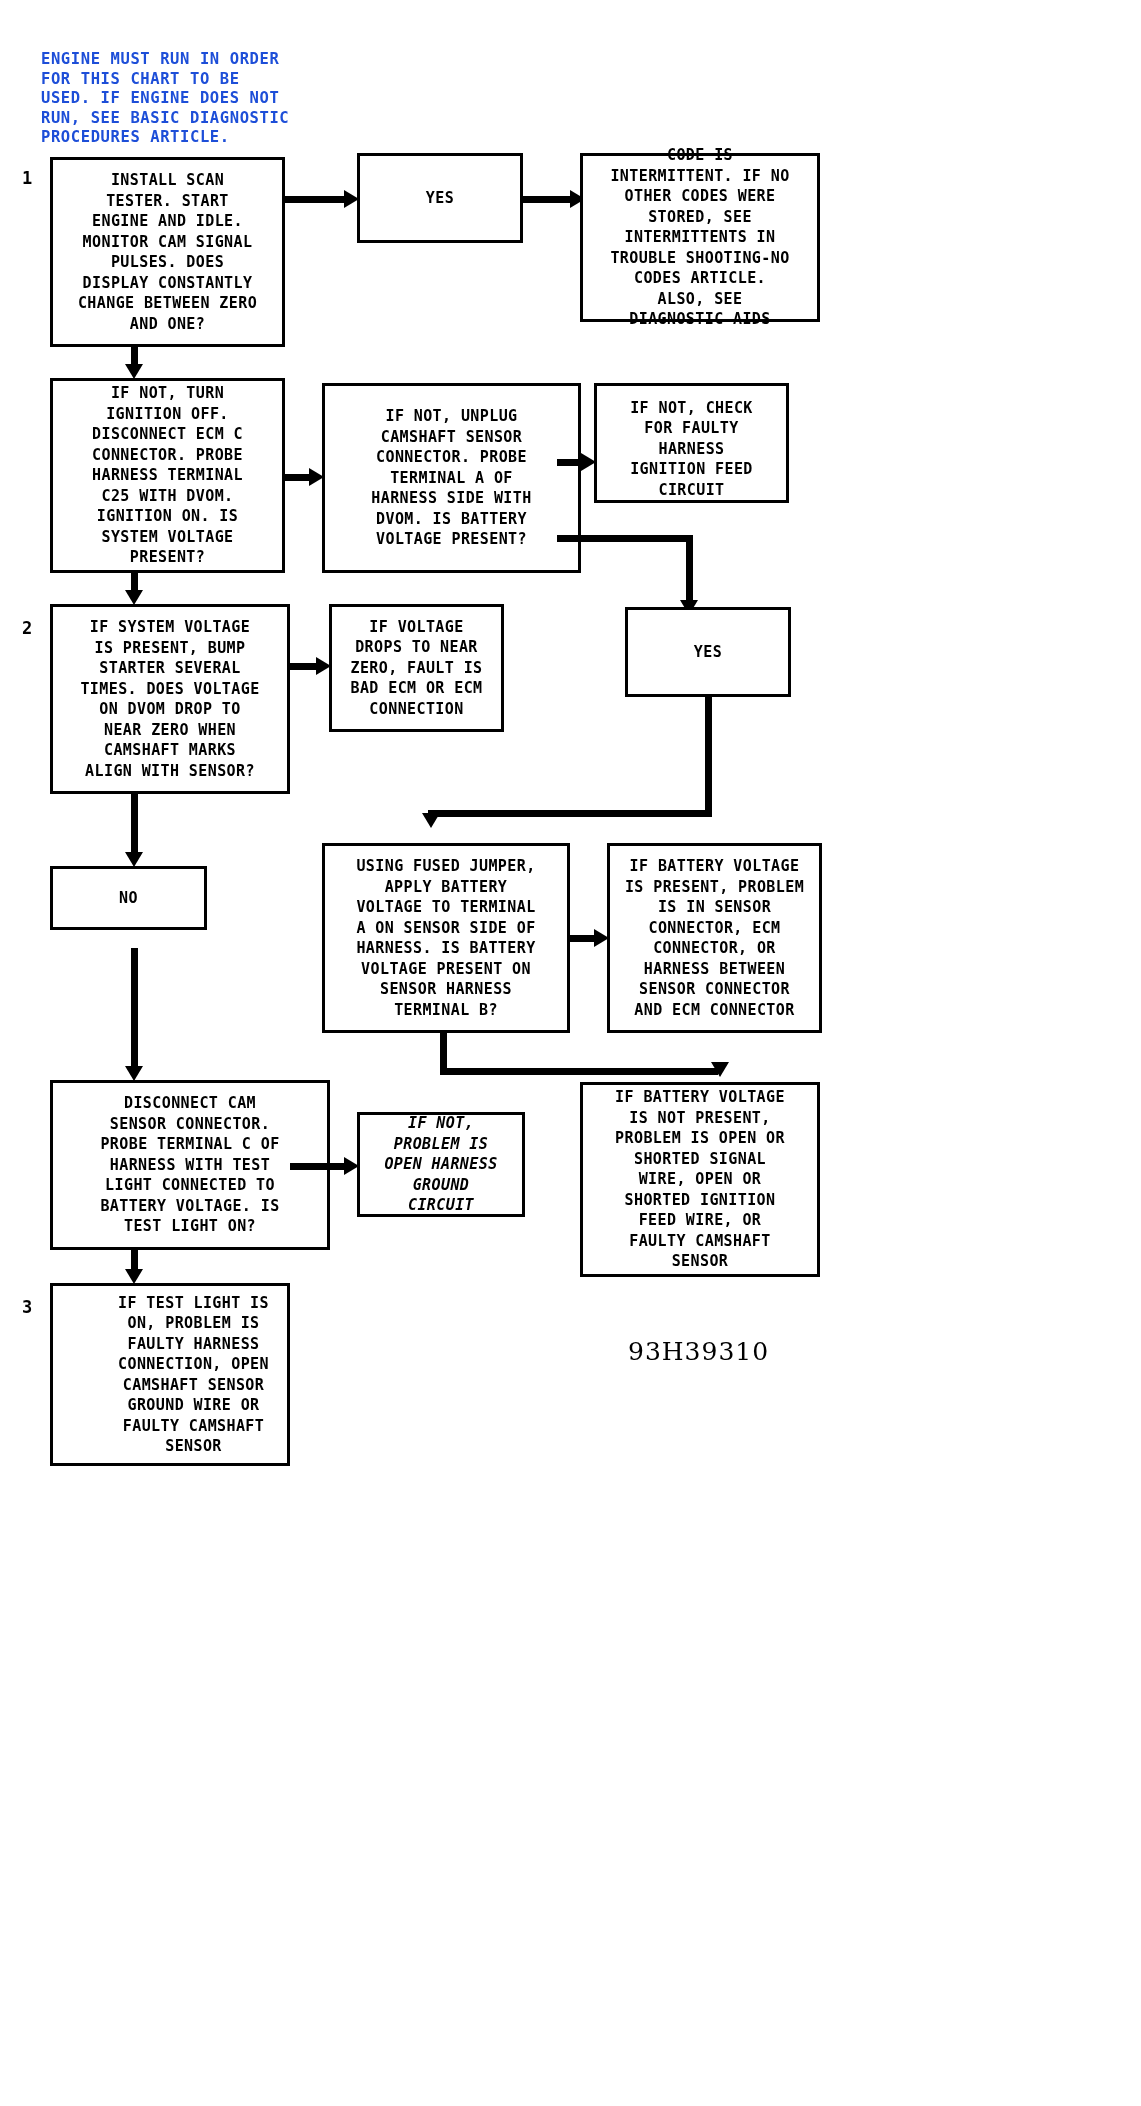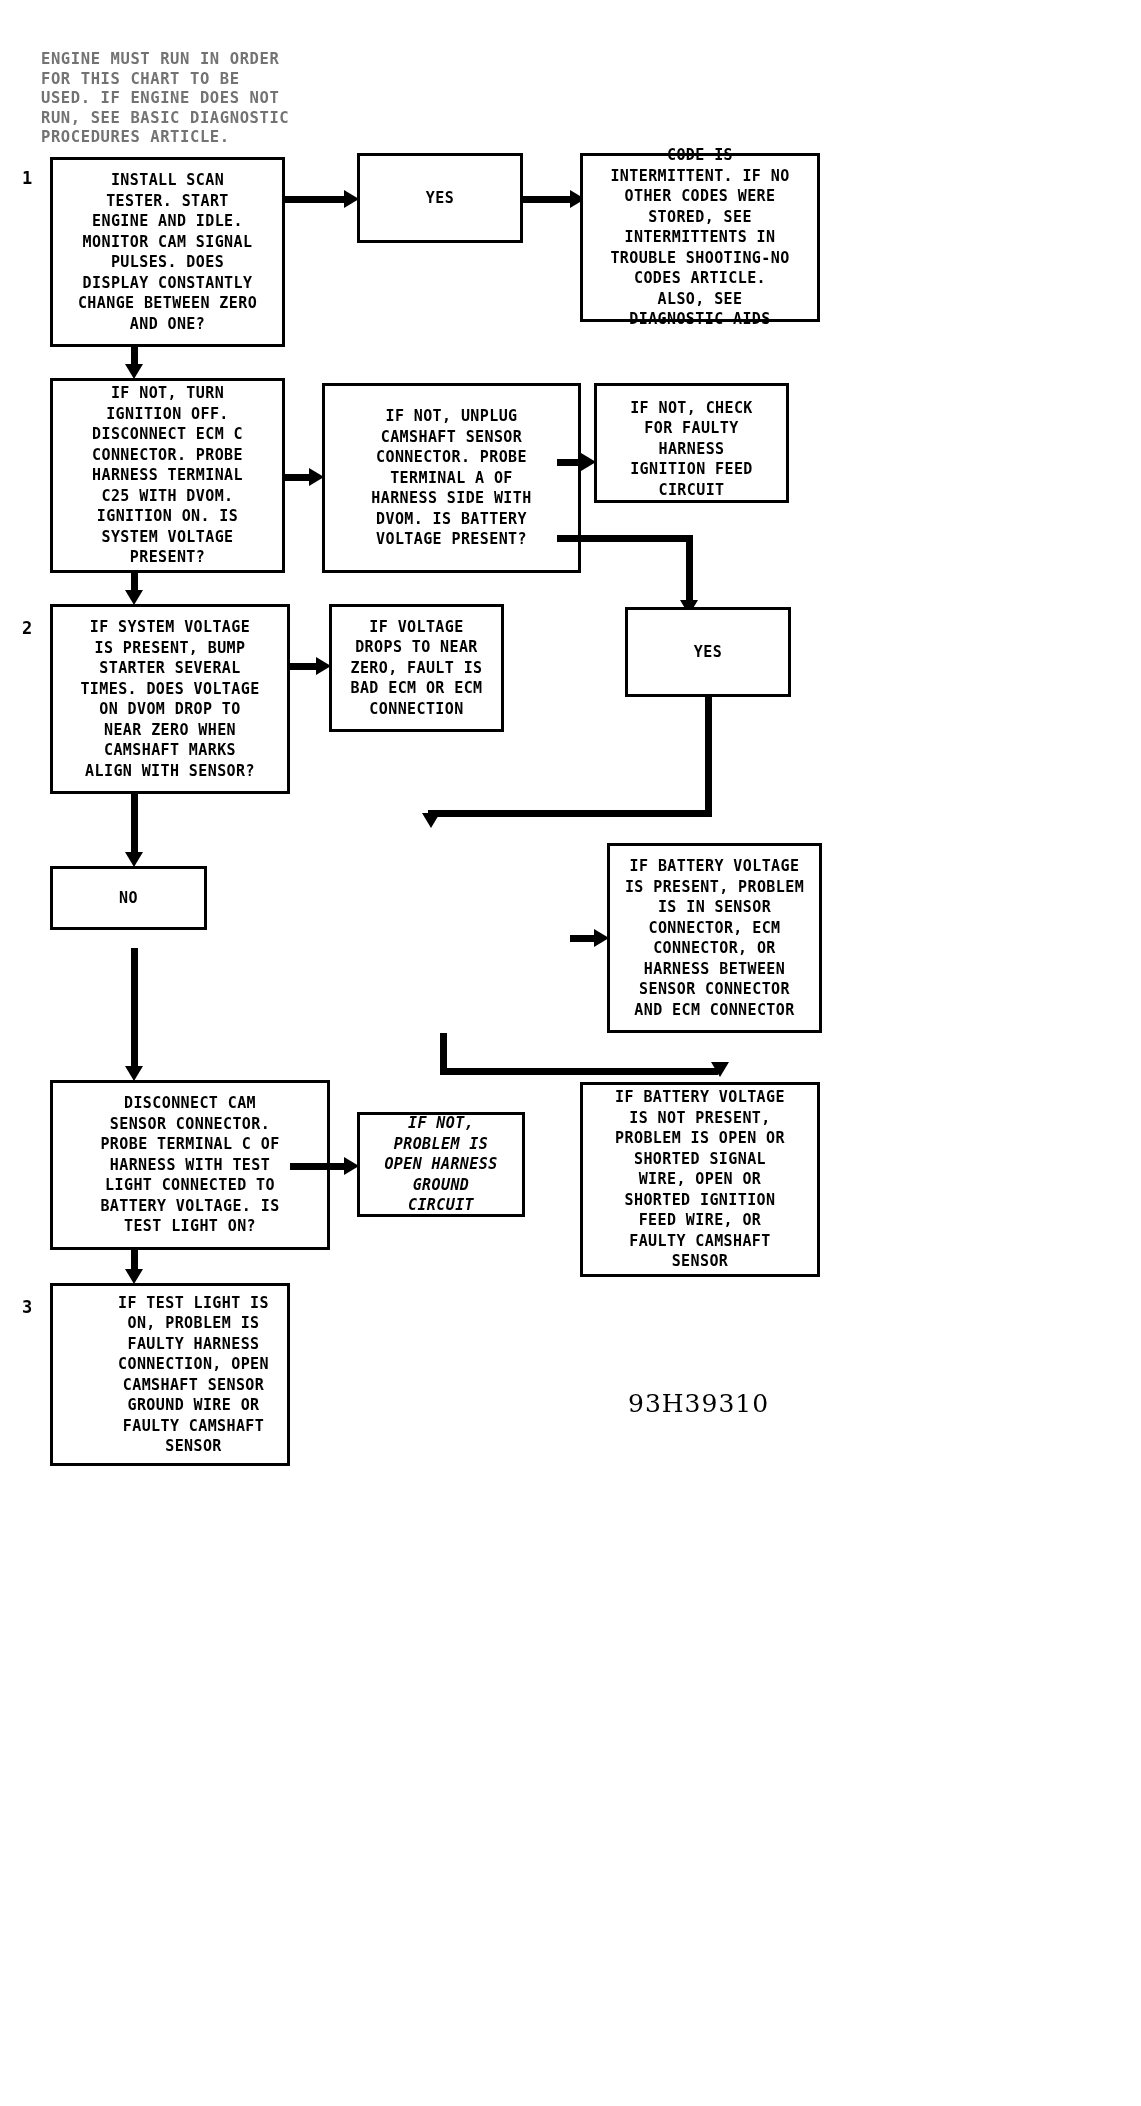--- a/index.html
+++ b/index.html
@@ -7,21 +7,21 @@
   #stage{position:absolute;left:0;top:0;width:1141px;height:2106px;overflow:hidden;}
 
   .note{
     position:absolute;
     font-family:"DejaVu Sans Mono","Liberation Mono",monospace;
     font-size:15.5px;
     line-height:19.5px;
     letter-spacing:0.6px;
     font-weight:700;
     white-space:pre;
-    color:#737373;
+    color:#1d4ed8;
   }
 
   .box{
     position:absolute;
     border:3px solid #000;
     background:#fff;
     box-sizing:border-box;
     display:flex;
     align-items:center;
     justify-content:center;
@@ -197,20 +197,30 @@
   <div class="hline" style="left:428px; top:810px; width:284px;"></div>
   <div class="arrow-d" style="left:422px; top:813px;"></div>
 
   <div class="vline" style="left:131px; top:794px; height:62px;"></div>
   <div class="arrow-d" style="left:125px; top:852px;"></div>
 
   <div class="box small" style="left:50px; top:866px; width:157px; height:64px;">
     <span class="txt">NO</span>
   </div>
 
+  <div class="box" style="left:322px; top:843px; width:248px; height:190px;">
+    <span class="txt">USING FUSED JUMPER,
+APPLY BATTERY
+VOLTAGE TO TERMINAL
+A ON SENSOR SIDE OF
+HARNESS. IS BATTERY
+VOLTAGE PRESENT ON
+SENSOR HARNESS
+TERMINAL B?</span>
+  </div>
 
   <div class="hline" style="left:570px; top:935px; width:26px;"></div>
   <div class="arrow-r" style="left:594px; top:929px;"></div>
 
   <div class="box" style="left:607px; top:843px; width:215px; height:190px;">
     <span class="txt">IF BATTERY VOLTAGE
 IS PRESENT, PROBLEM
 IS IN SENSOR
 CONNECTOR, ECM
 CONNECTOR, OR
@@ -268,15 +278,15 @@
     <span class="txt">IF TEST LIGHT IS
 ON, PROBLEM IS
 FAULTY HARNESS
 CONNECTION, OPEN
 CAMSHAFT SENSOR
 GROUND WIRE OR
 FAULTY CAMSHAFT
 SENSOR</span>
   </div>
 
-  <div class="code" style="left:628px; top:1389px;">93H39310</div>
+  <div class="code" style="left:628px; top:1337px;">93H39310</div>
 
 </div>
 
 </body></html>

